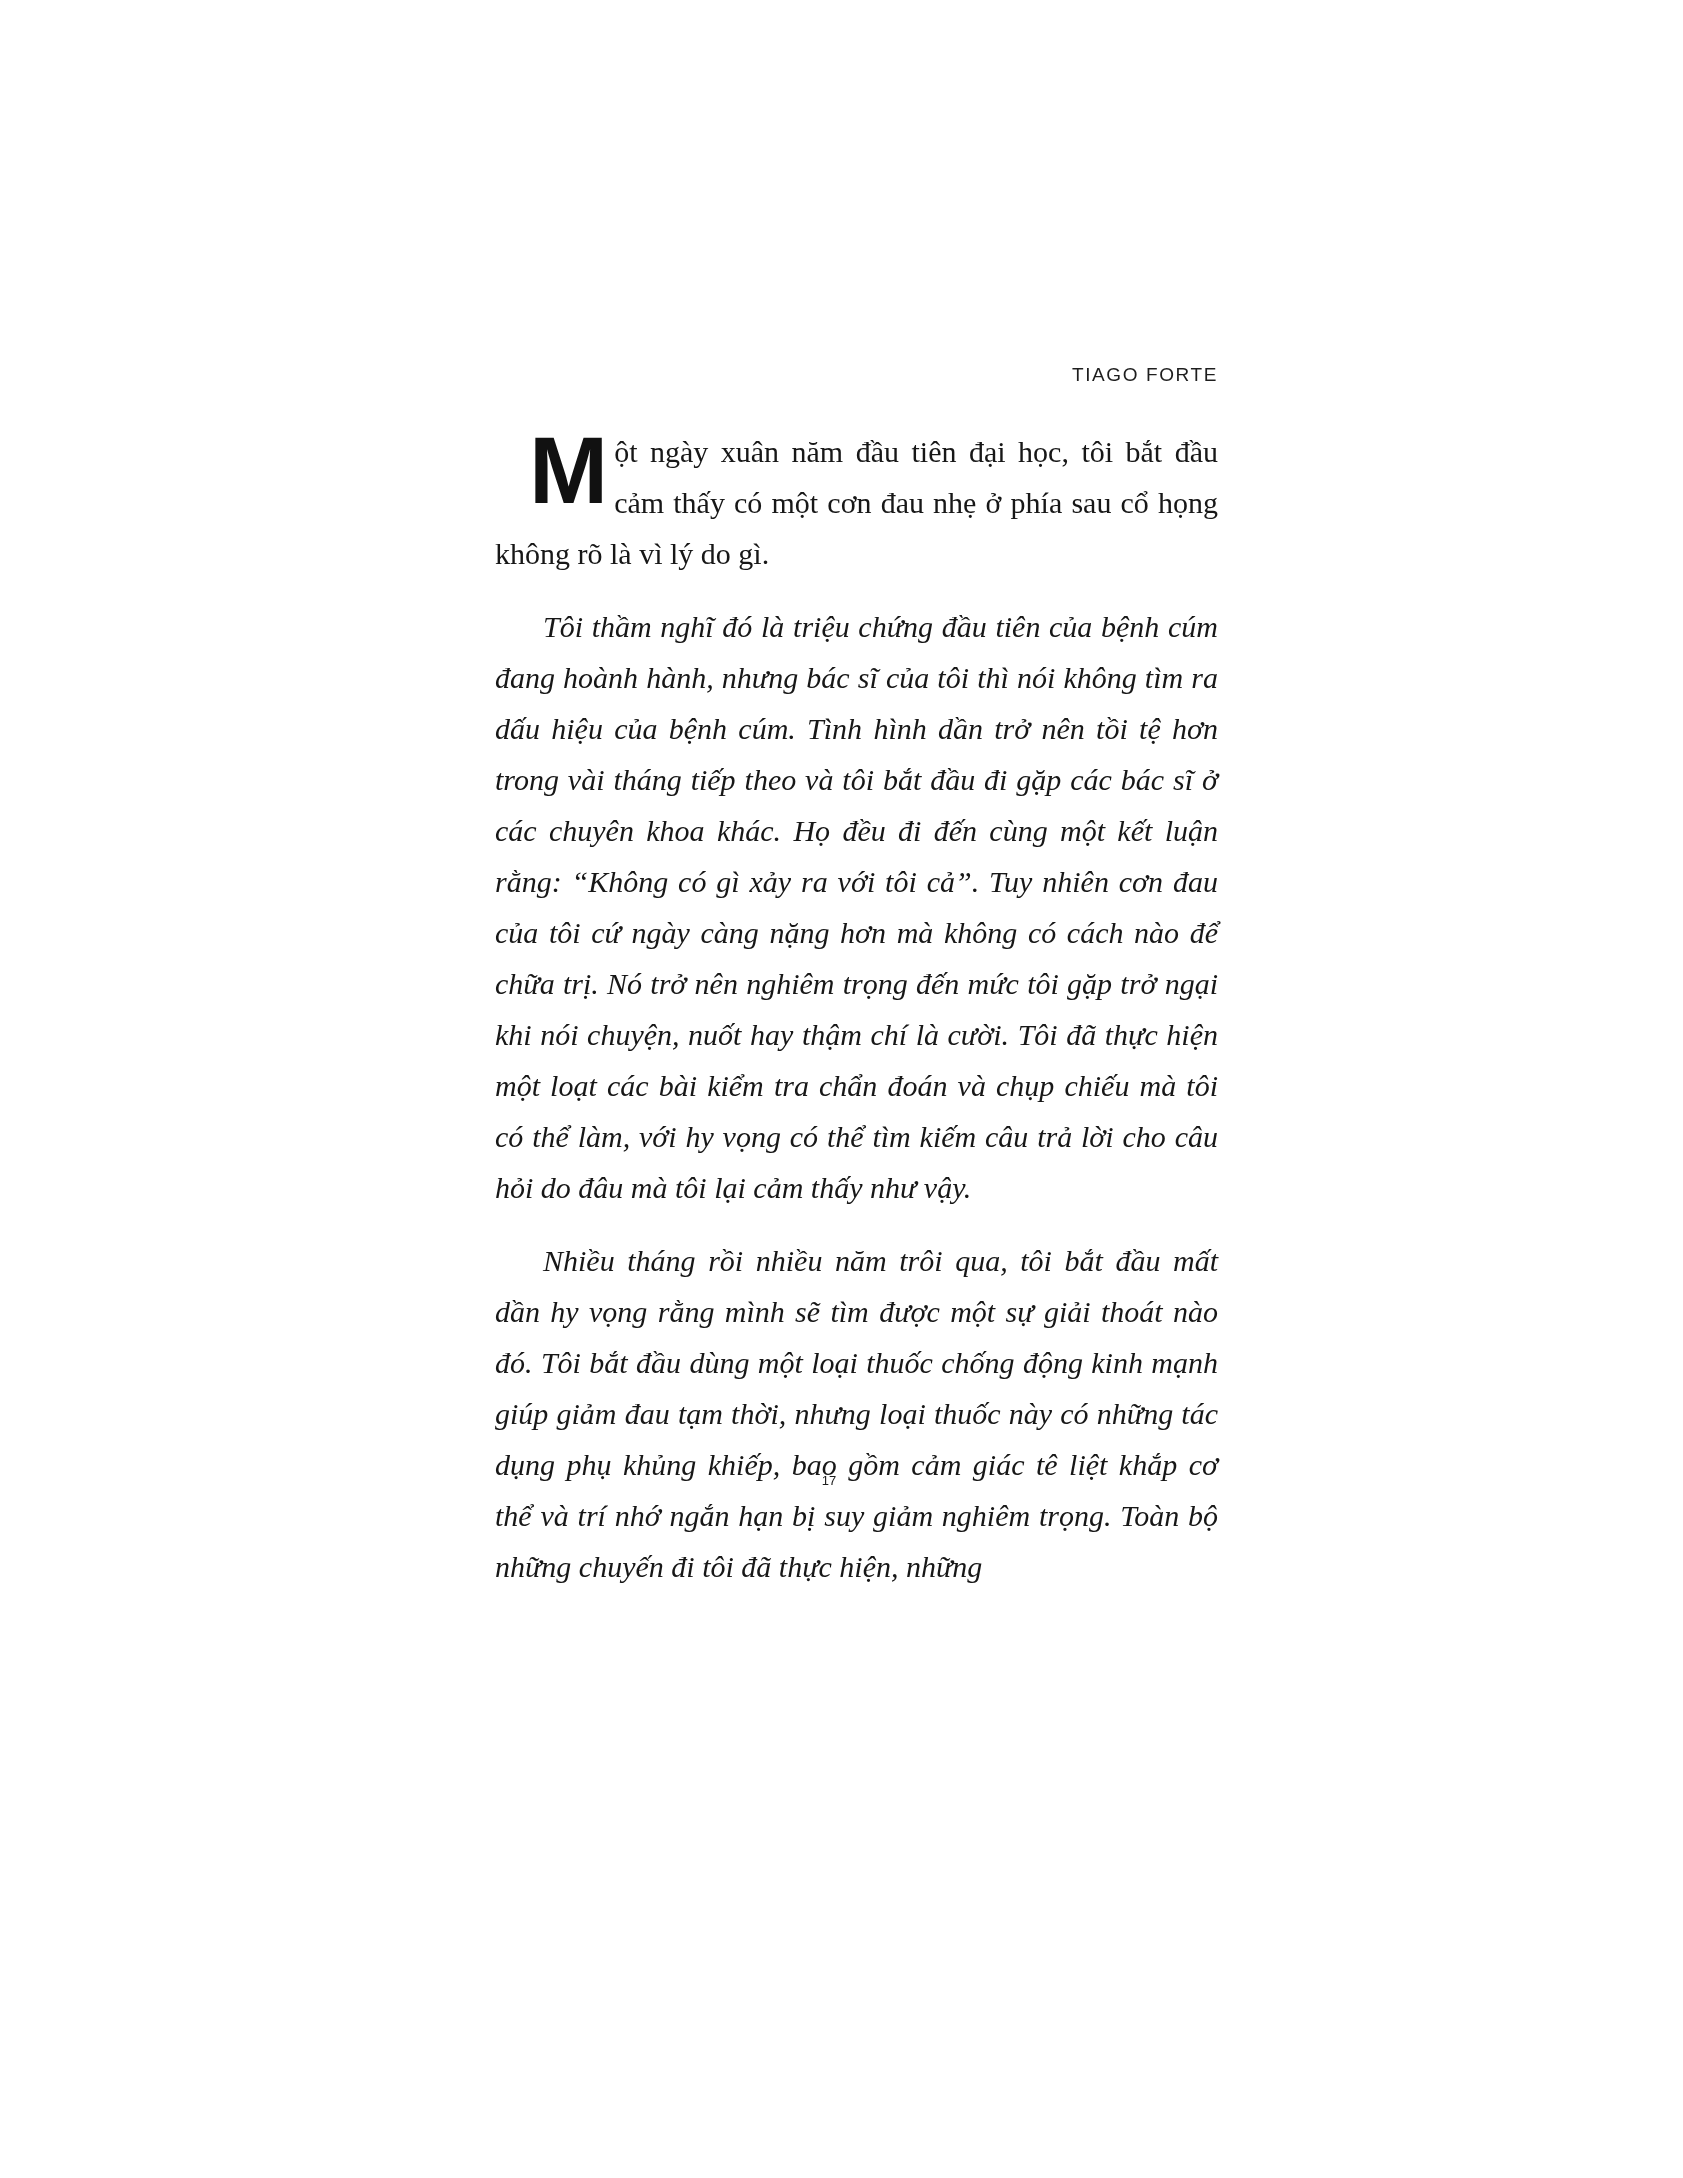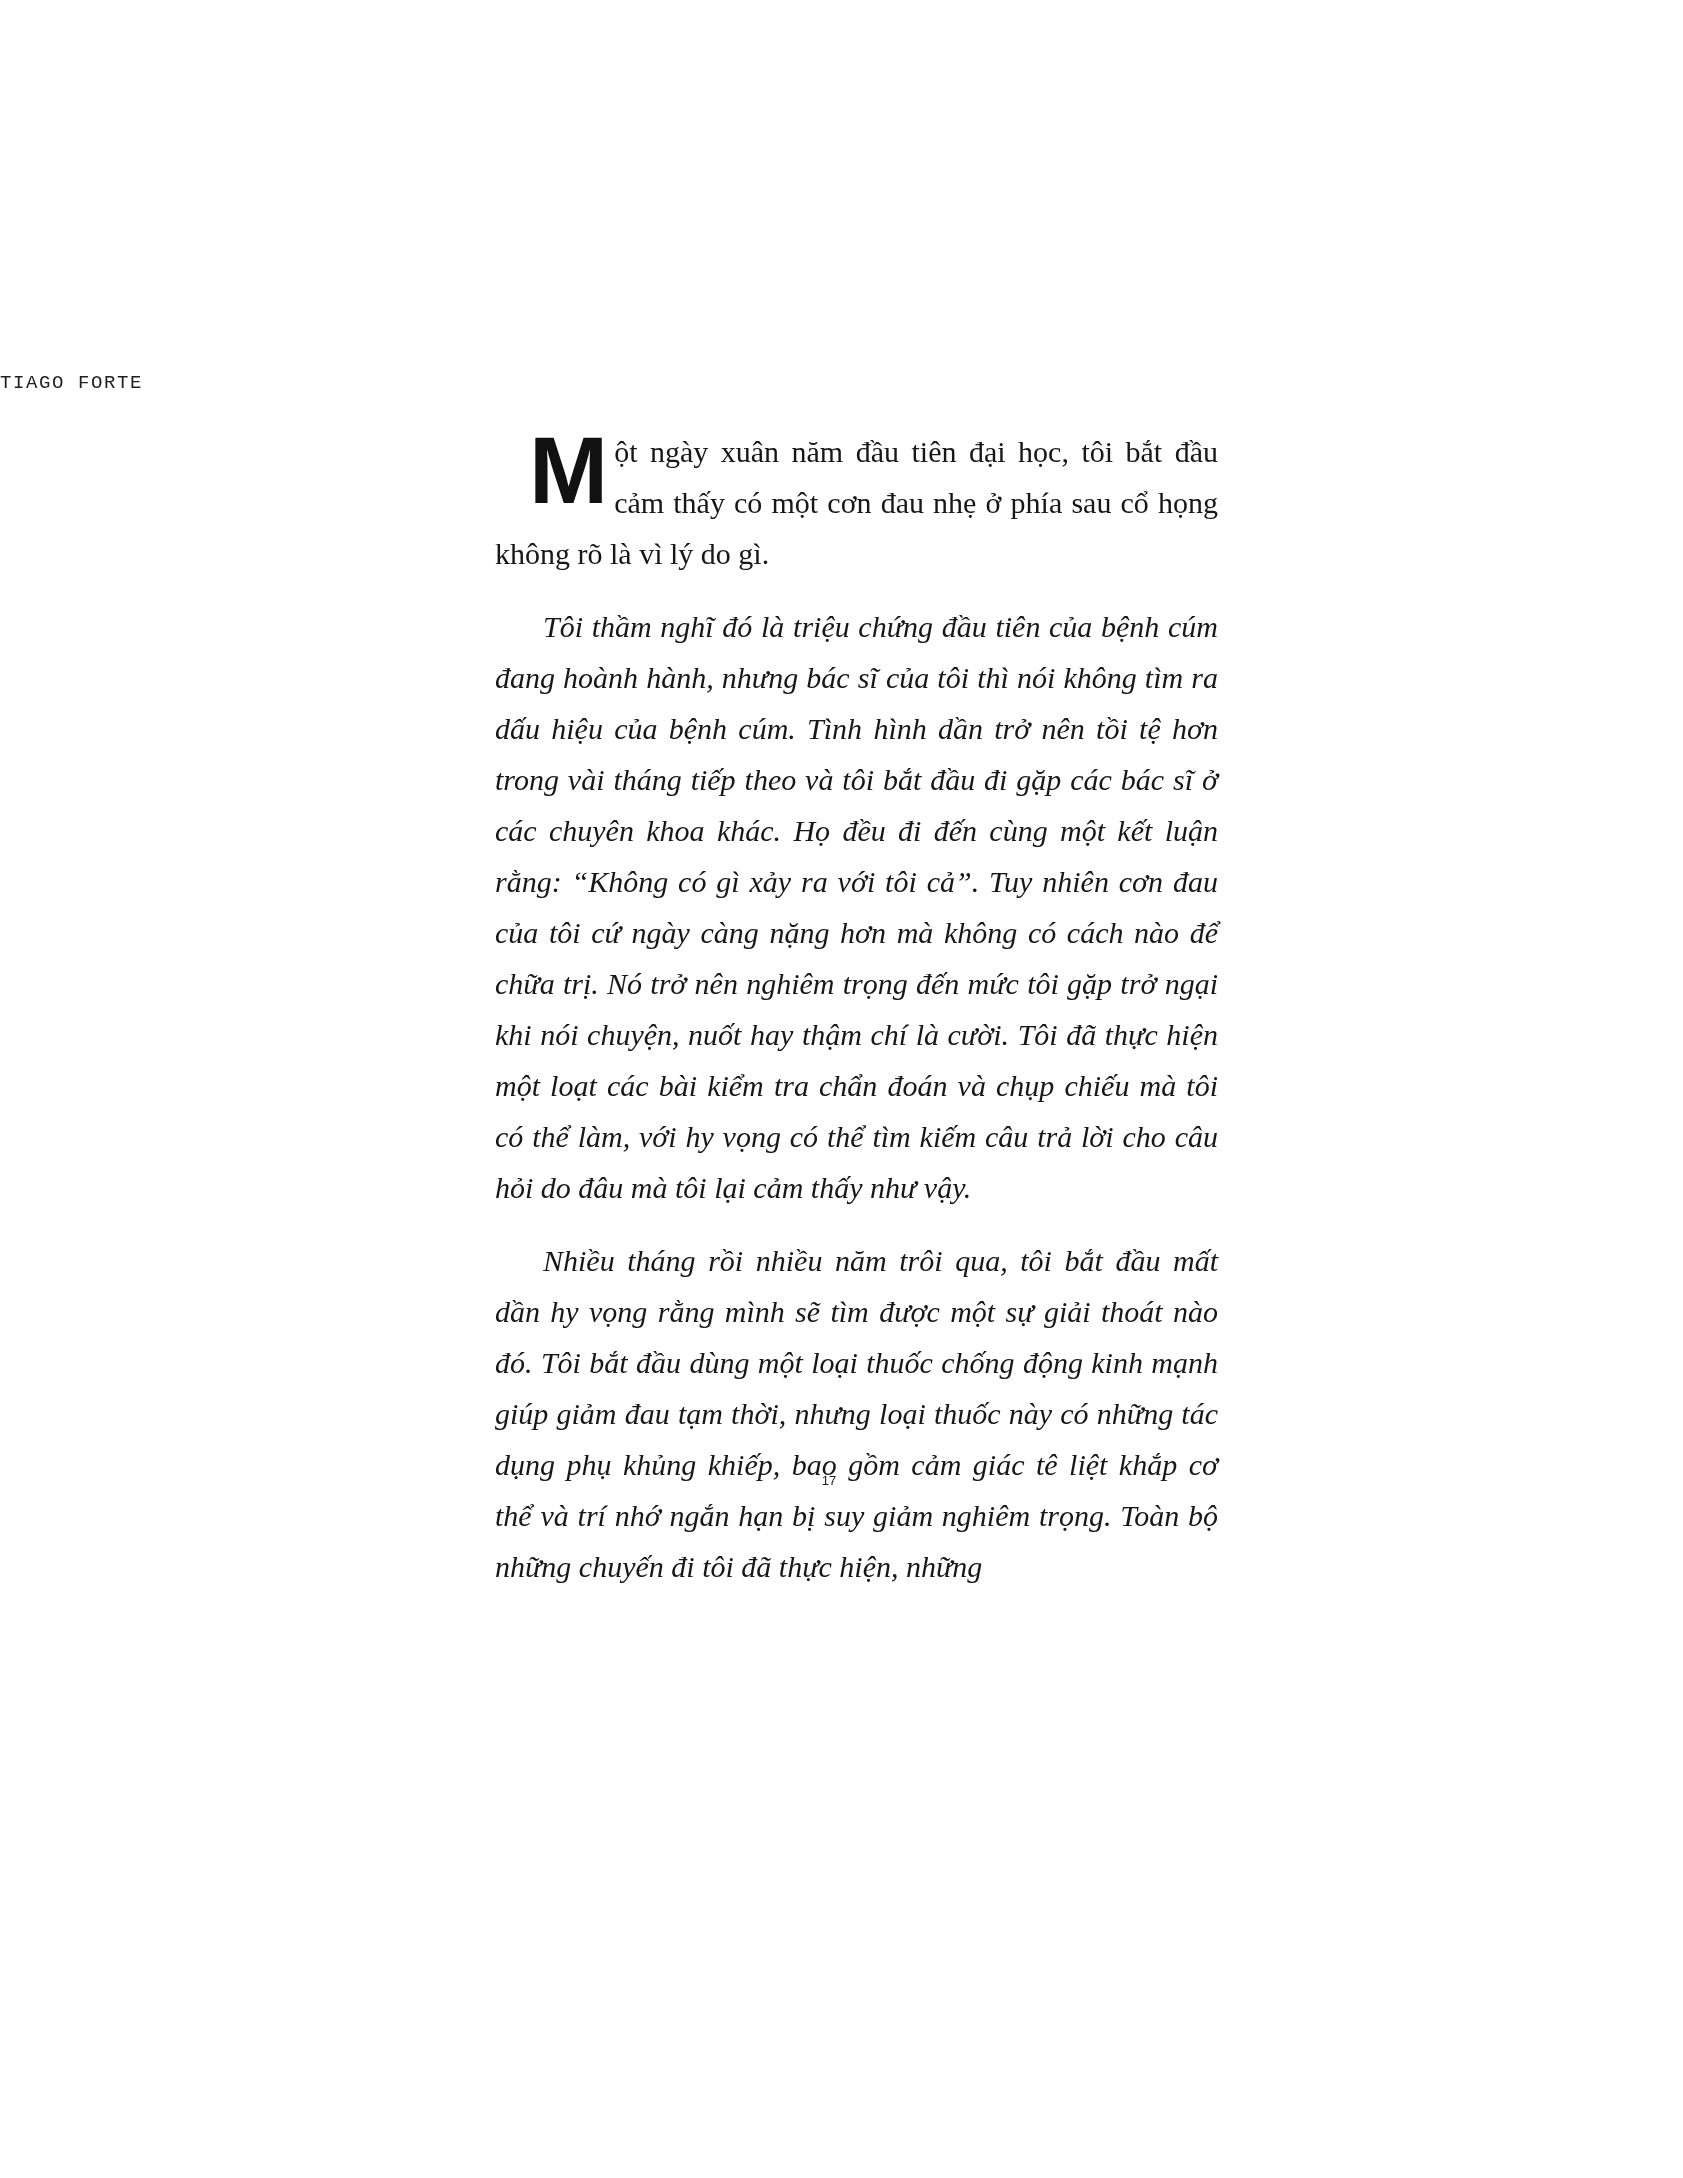--- a/index.html
+++ b/index.html
@@ -18,24 +18,25 @@
 
   .page {
     position: absolute;
     inset: 0;
     background: #ffffff;
   }
 
   
   .running-head {
     position: absolute;
-    top: 372px;
+    top: 364px;
     left: 0;
     width: 1218px;
-    font-family: Liberation Mono, monospace;
+    text-align: right;
+    font-family: Liberation Sans, sans-serif;
     font-size: 19px;
     letter-spacing: 1.6px;
     color: #1e1e1e;
     font-weight: 500;
   }
 
   
   .text-block {
     position: absolute;
     top: 426px;

